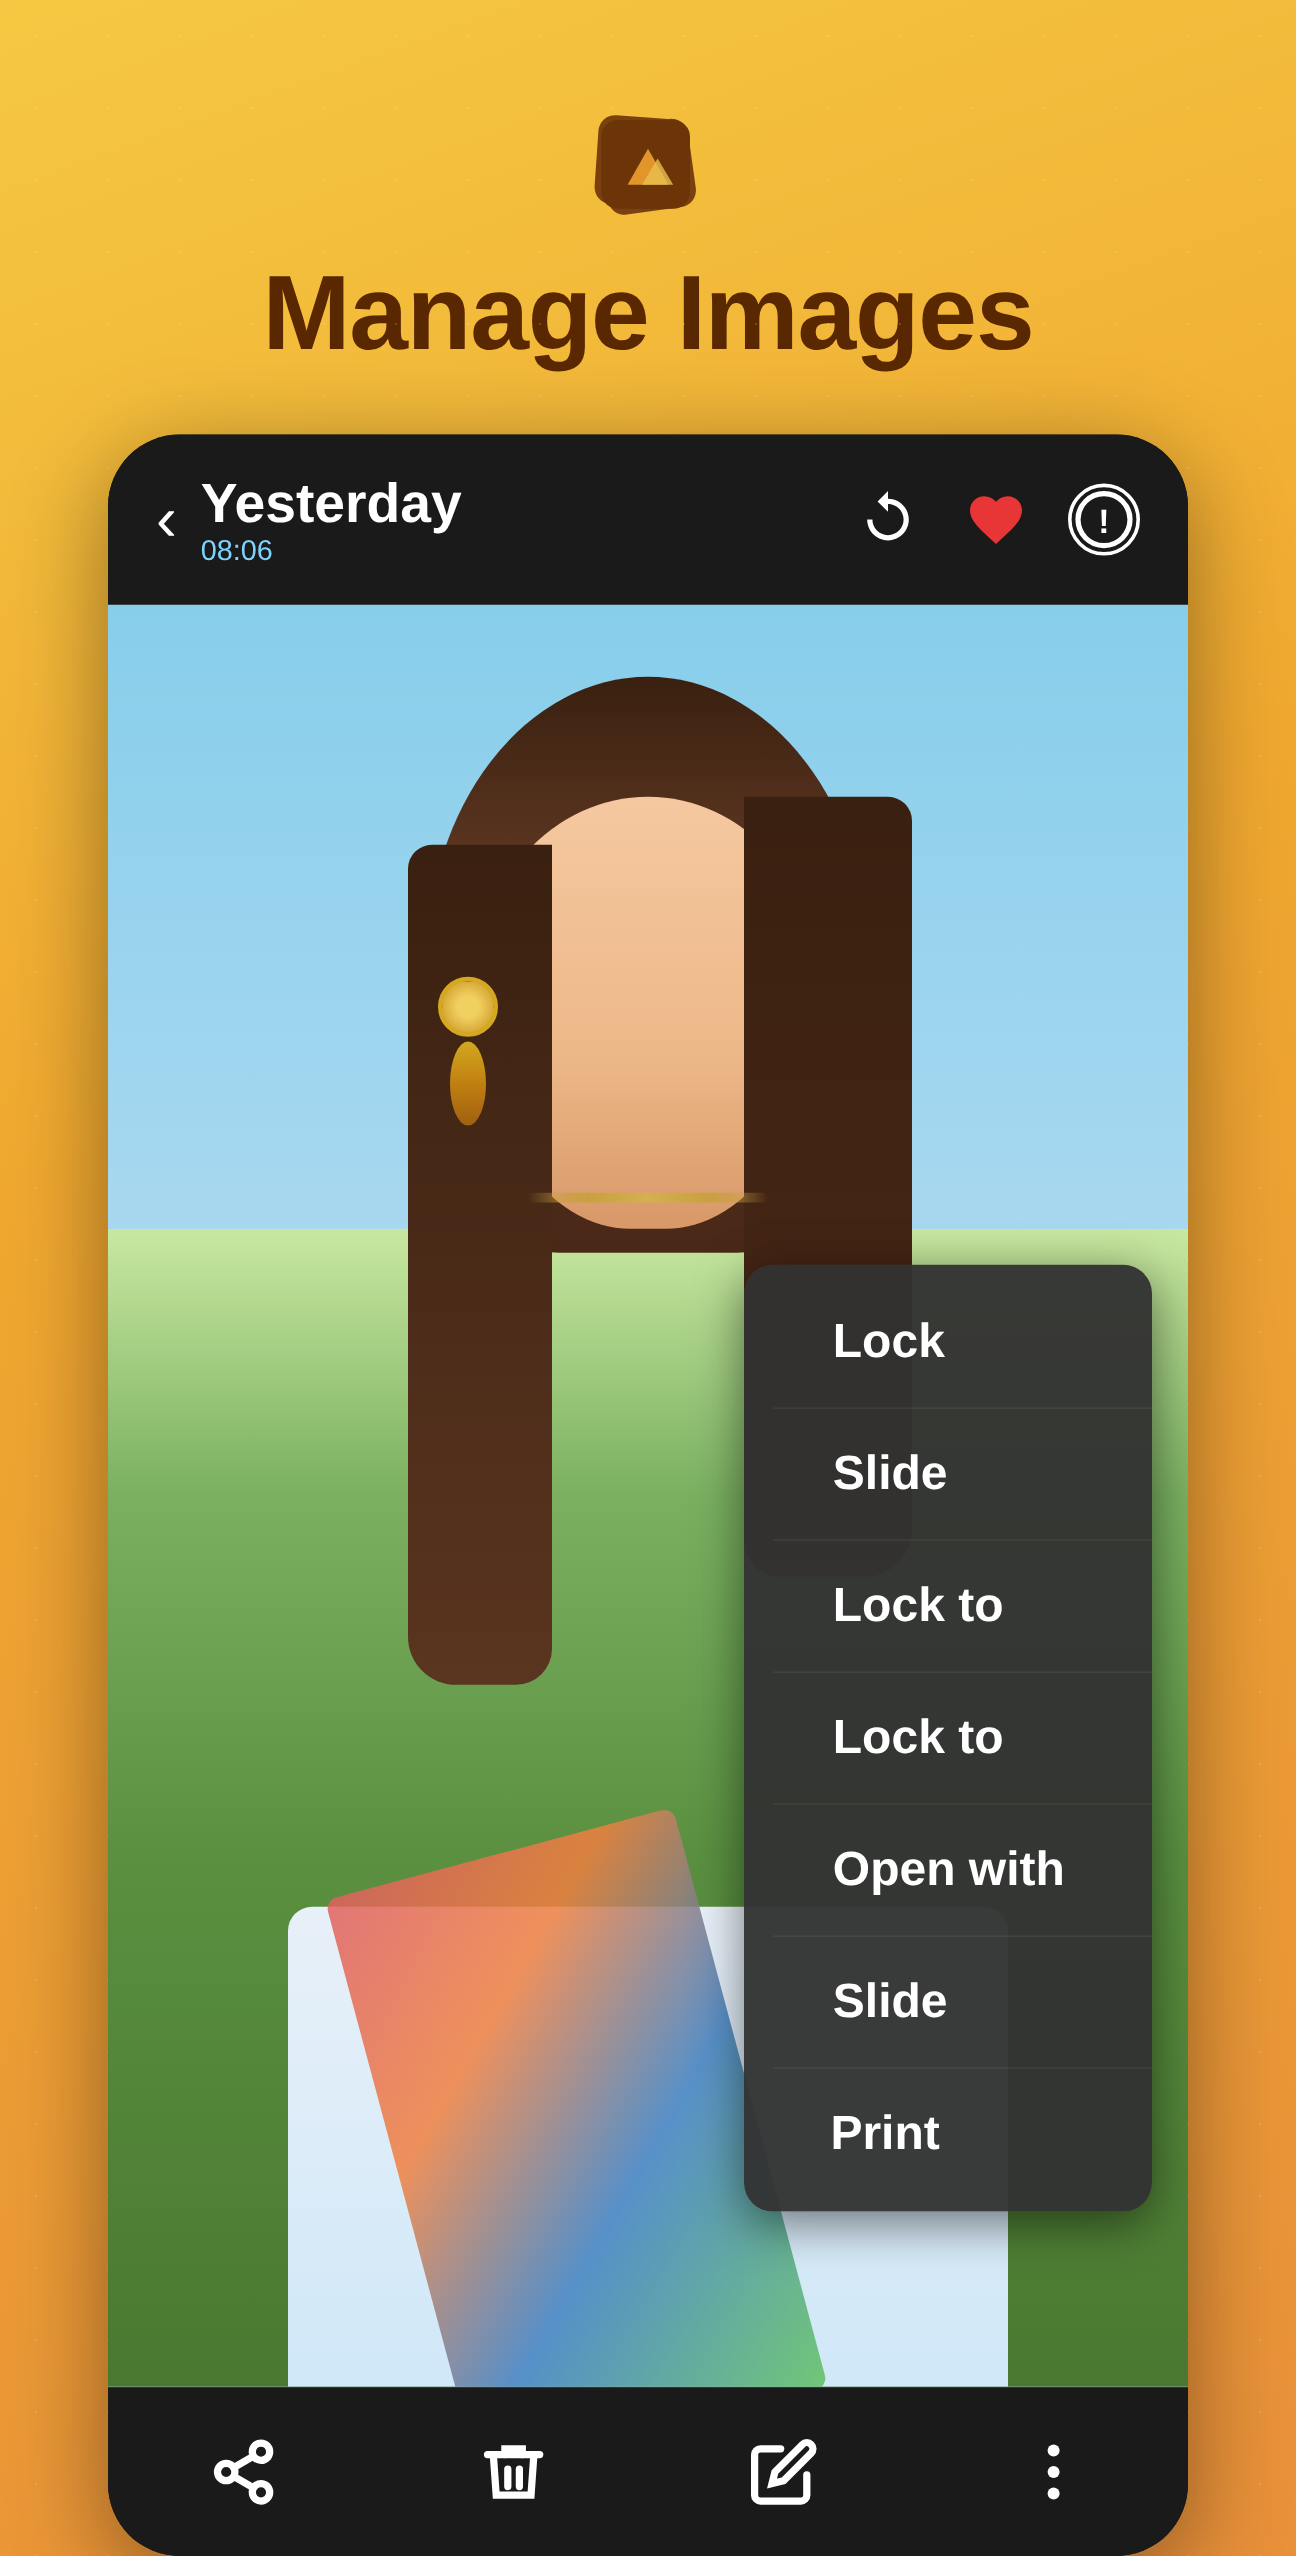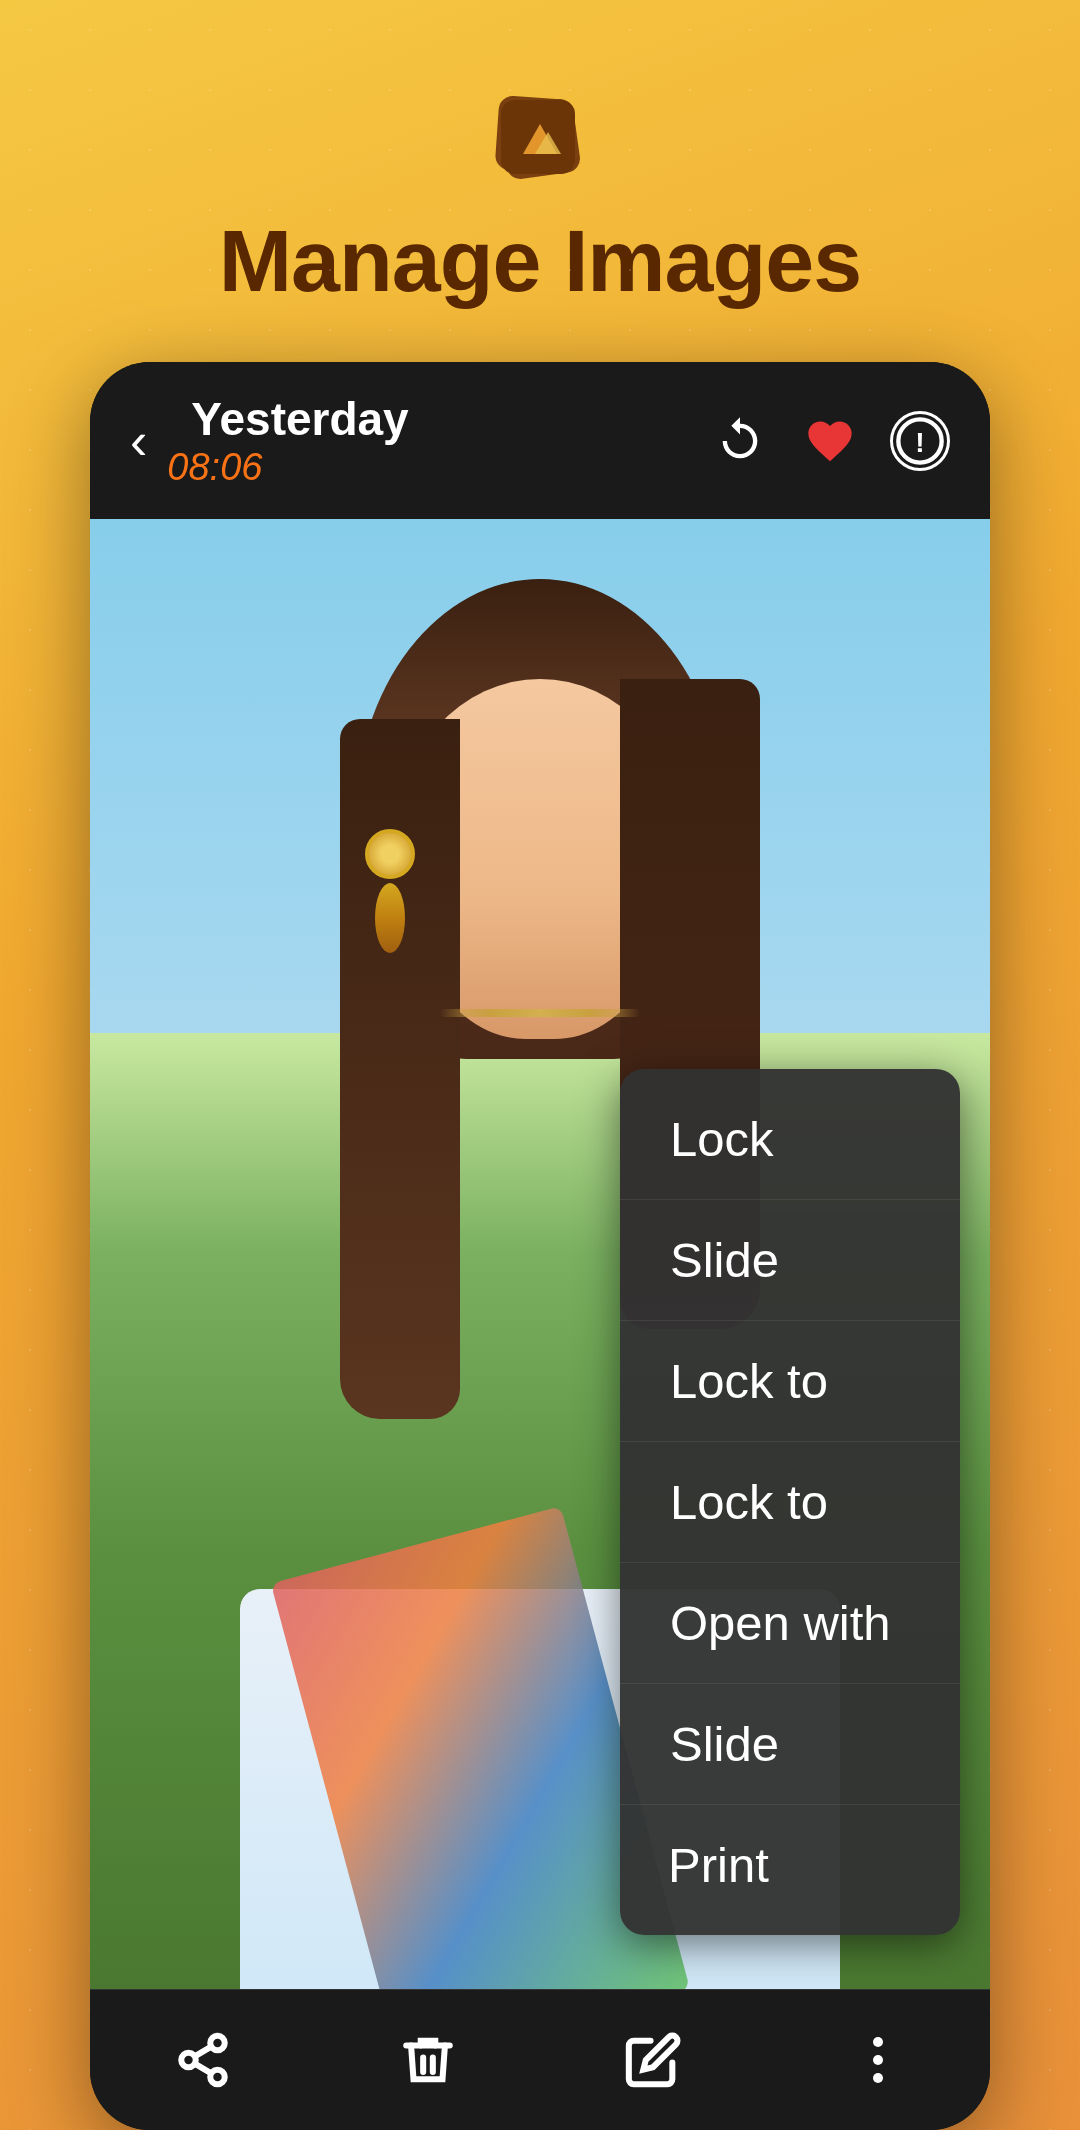--- a/index.html
+++ b/index.html
@@ -79,27 +79,25 @@
     }
 
     .header-title-group {
       flex: 1;
     }
 
     .header-title {
       color: #fff;
       font-size: 46px;
       font-weight: 700;
-      margin-left: 24px;
     }
 
     .header-subtitle {
-      color: #f97316;
-      font-size: 38px;
-      font-style: italic;
+      color: #7dd3fc;
+      font-size: 24px;
     }
 
     .header-actions {
       display: flex;
       align-items: center;
       gap: 30px;
     }
 
     .rotate-icon {
       width: 60px;
@@ -290,24 +288,25 @@
       border-radius: 24px;
       padding: 10px 0;
       min-width: 340px;
       z-index: 100;
       box-shadow: 0 10px 40px rgba(0,0,0,0.5);
     }
 
     .menu-item {
       padding: 32px 50px;
       color: #fff;
-      font-size: 49px;
-      font-weight: 400;
+      font-size: 40px;
+      font-weight: 700;
       cursor: pointer;
       border-bottom: 1px solid rgba(255,255,255,0.08);
+      margin-left: 24px;
     }
 
     .menu-item:last-child {
       border-bottom: none;
       padding-left: 48px;
     }
 
     
     .bottom-toolbar {
       background: #1a1a1a;

